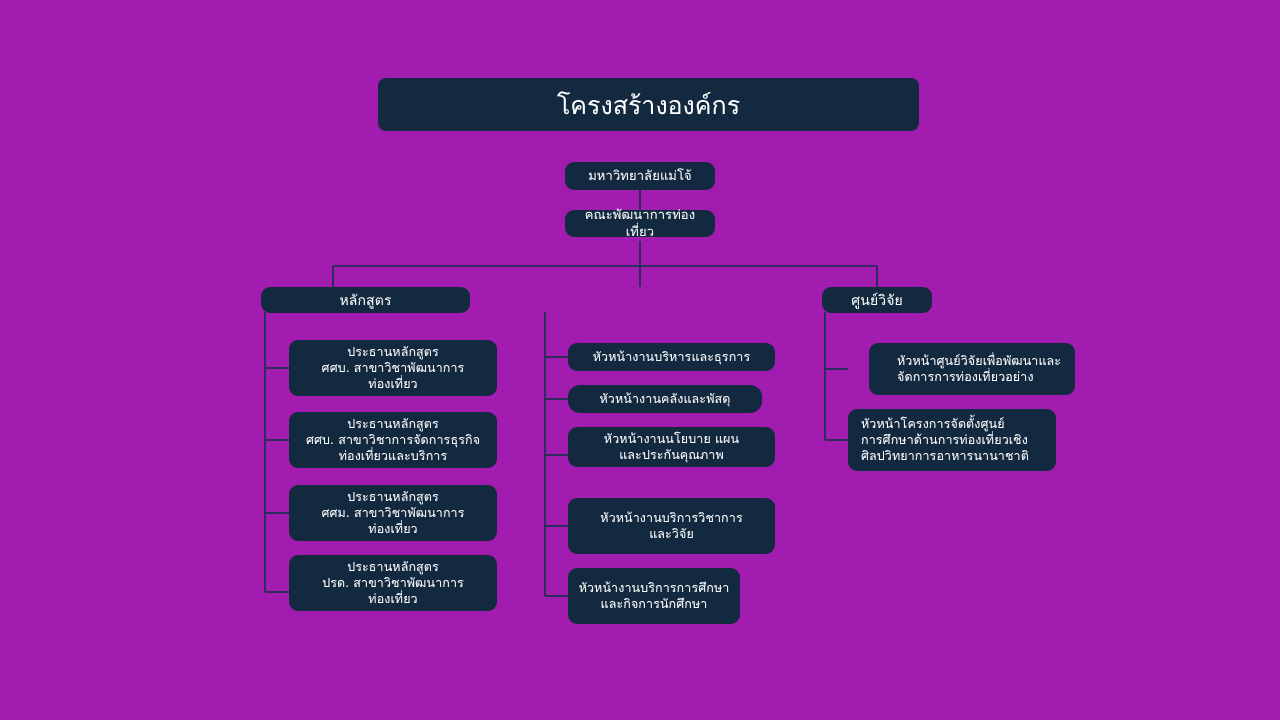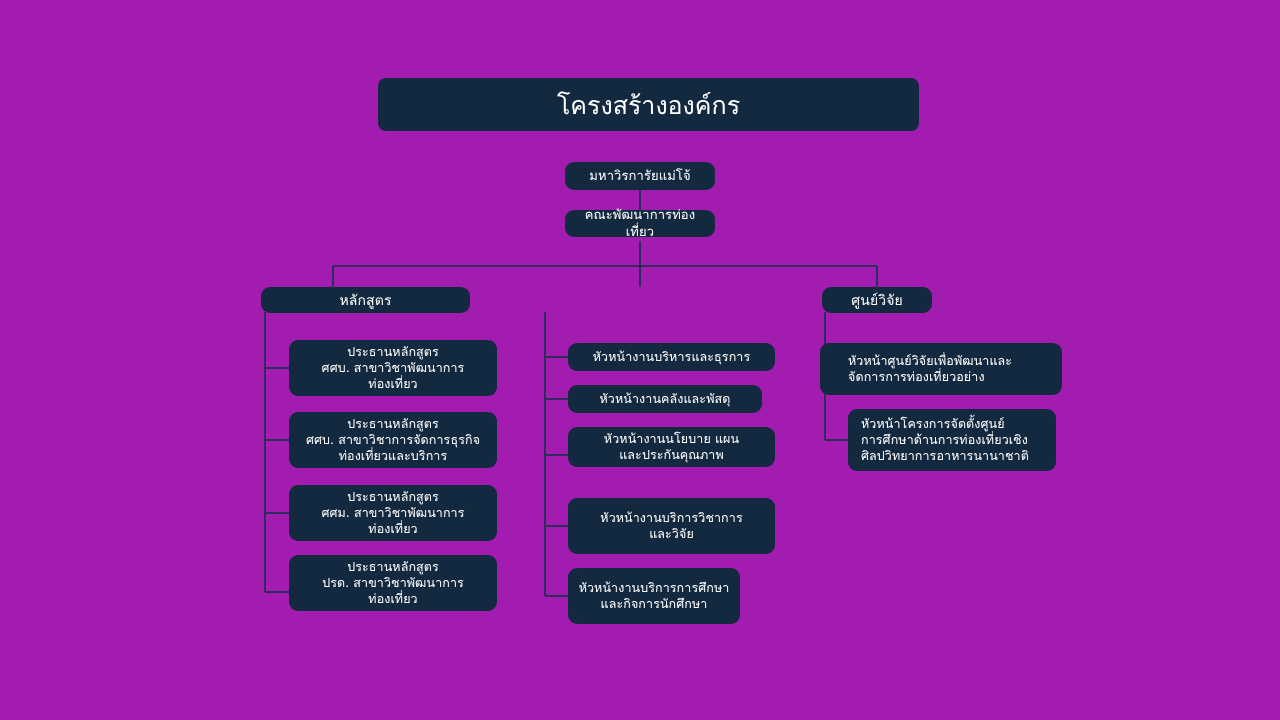--- a/index.html
+++ b/index.html
@@ -101,44 +101,44 @@
       <line x1="545" y1="596" x2="568" y2="596"></line>
 
       <line x1="825" y1="312" x2="825" y2="440"></line>
       <line x1="825" y1="369" x2="848" y2="369"></line>
       <line x1="825" y1="440" x2="848" y2="440"></line>
     </g>
   </svg>
 
   <div class="title-bar">โครงสร้างองค์กร</div>
 
-  <div class="node lvl-root" style="left:565px; top:162px; width:150px; height:28px;">มหาวิรการัยแม่โจ้</div>
+  <div class="node lvl-root" style="left:565px; top:162px; width:150px; height:28px;">มหาวิทยาลัยแม่โจ้</div>
 
   <div class="node lvl-two" style="left:565px; top:210px; width:150px; height:27px;">คณะพัฒนาการท่องเที่ยว</div>
 
   <div class="node branch" style="left:261px; top:287px; width:209px; height:26px;">หลักสูตร</div>
 
 
   <div class="node branch" style="left:822px; top:287px; width:110px; height:26px;">ศูนย์วิจัย</div>
 
   <div class="node leaf" style="left:289px; top:340px; width:208px; height:56px;">ประธานหลักสูตร<br>ศศบ. สาขาวิชาพัฒนาการ<br>ท่องเที่ยว</div>
 
   <div class="node leaf" style="left:289px; top:412px; width:208px; height:56px;">ประธานหลักสูตร<br>ศศบ. สาขาวิชาการจัดการธุรกิจ<br>ท่องเที่ยวและบริการ</div>
 
   <div class="node leaf" style="left:289px; top:485px; width:208px; height:56px;">ประธานหลักสูตร<br>ศศม. สาขาวิชาพัฒนาการ<br>ท่องเที่ยว</div>
 
   <div class="node leaf" style="left:289px; top:555px; width:208px; height:56px;">ประธานหลักสูตร<br>ปรด. สาขาวิชาพัฒนาการ<br>ท่องเที่ยว</div>
 
   <div class="node leaf" style="left:568px; top:343px; width:207px; height:28px;">หัวหน้างานบริหารและธุรการ</div>
 
-  <div class="node leaf" style="left:568px; top:385px; width:194px; height:28px;">หัวหน้างานคลังและพัสดุ</div>
+  <div class="node leaf" style="left:568px; top:385px; width:194px; height:28px;border-radius:12px;">หัวหน้างานคลังและพัสดุ</div>
 
   <div class="node leaf" style="left:568px; top:427px; width:207px; height:40px;">หัวหน้างานนโยบาย แผน<br>และประกันคุณภาพ</div>
 
   <div class="node leaf" style="left:568px; top:498px; width:207px; height:56px;">หัวหน้างานบริการวิชาการ<br>และวิจัย</div>
 
   <div class="node leaf" style="left:568px; top:568px; width:172px; height:56px;">หัวหน้างานบริการการศึกษา<br>และกิจการนักศึกษา</div>
 
-  <div class="node leaf left-align" style="left:820px; top:343px; width:242px; height:52px;padding-left:28px;">หัวหน้าศูนย์วิจัยเพื่อพัฒนาและ<br>จัดการการท่องเที่ยวอย่าง</div>
+  <div class="node leaf left-align" style="left:869px; top:343px; width:206px; height:52px;padding-left:28px;">หัวหน้าศูนย์วิจัยเพื่อพัฒนาและ<br>จัดการการท่องเที่ยวอย่าง</div>
 
   <div class="node leaf left-align" style="left:848px; top:409px; width:208px; height:62px;">หัวหน้าโครงการจัดตั้งศูนย์<br>การศึกษาด้านการท่องเที่ยวเชิง<br>ศิลปวิทยาการอาหารนานาชาติ</div>
 
 </div>
 
 </body></html>

